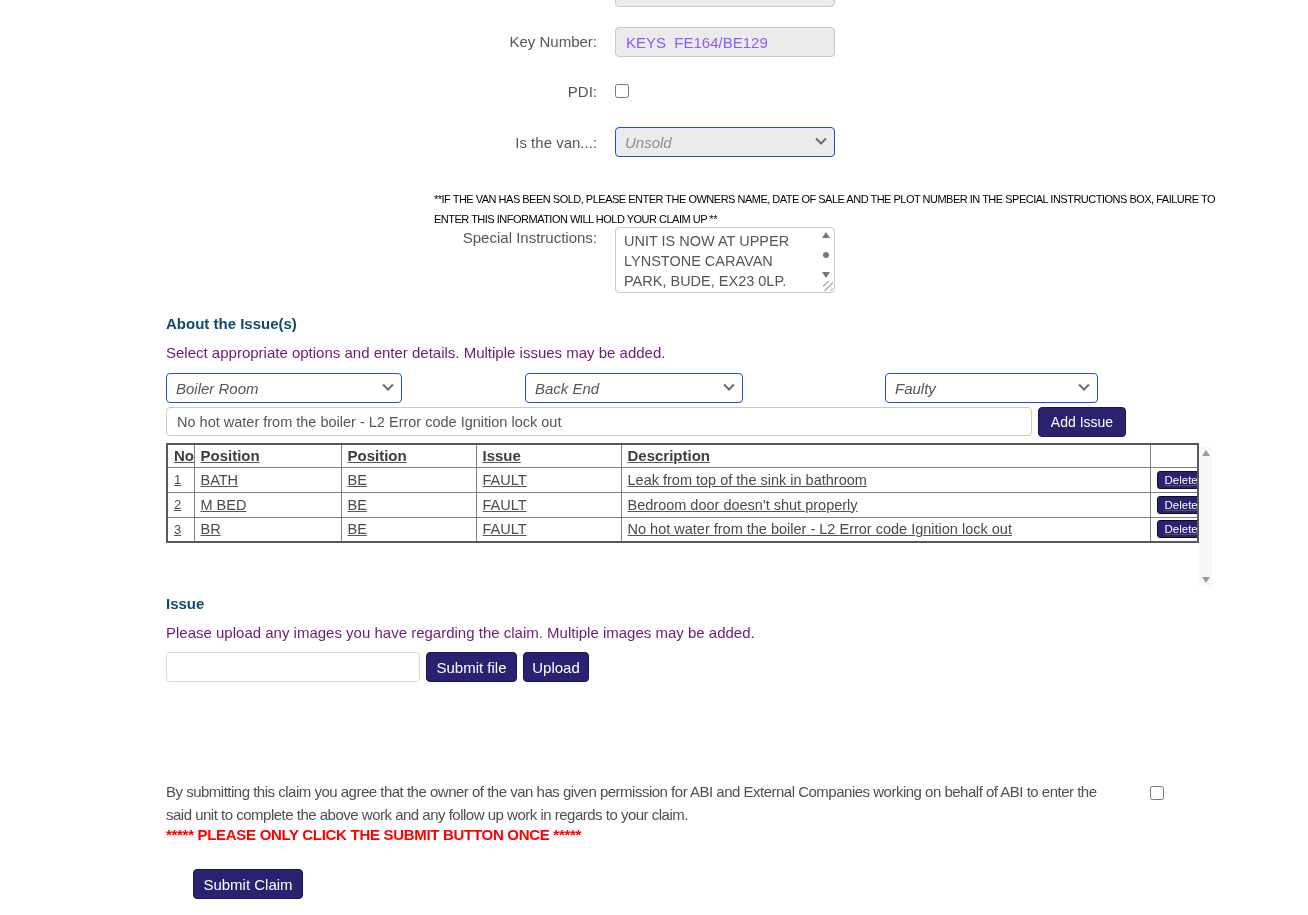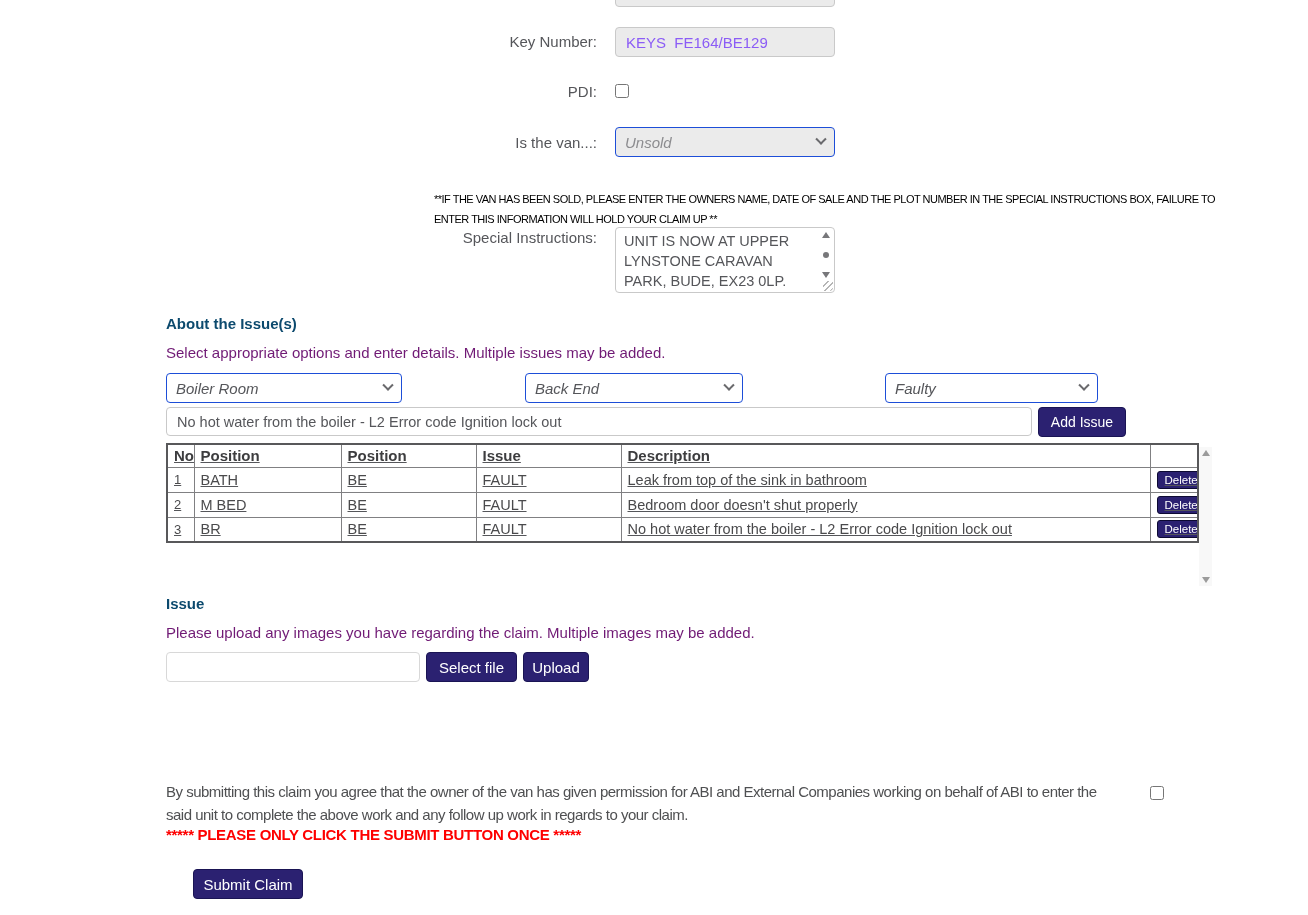--- a/index.html
+++ b/index.html
@@ -199,21 +199,21 @@
     </table>
 
   <div class="table-scrollbar">
     <div class="tri-up"></div>
     <div class="tri-down"></div>
   </div>
 
   <div class="section-heading" style="top:595px;">Issue</div>
   <div class="section-desc" style="top:624px;">Please upload any images you have regarding the claim. Multiple images may be added.</div>
   <input class="file-input" type="text" style="">
-  <button class="navy-btn" style="position:absolute; left:426px; top:652px; width:91px; height:30px; font-size:15px;">Select file</button>
+  <button class="navy-btn" style="position:absolute; left:426px; top:652px; width:91px; height:30px; font-size:15px;">Submit file</button>
   <button class="navy-btn" style="position:absolute; left:523px; top:652px; width:66px; height:30px; font-size:15px;">Upload</button>
 
   <div class="agreement">By submitting this claim you agree that the owner of the van has given permission for ABI and External Companies working on behalf of ABI to enter the said unit to complete the above work and any follow up work in regards to your claim.</div>
   <input type="checkbox" style="position: absolute; left: 1150px; top: 786px;">
 
   <div class="submit-once">***** PLEASE ONLY CLICK THE SUBMIT BUTTON ONCE *****</div>
 
   <button class="navy-btn" style="position:absolute; left:193px; top:869px; width:110px; height:30px; font-size:15px; border-radius:4px;">Submit Claim</button>
 
 </div>

